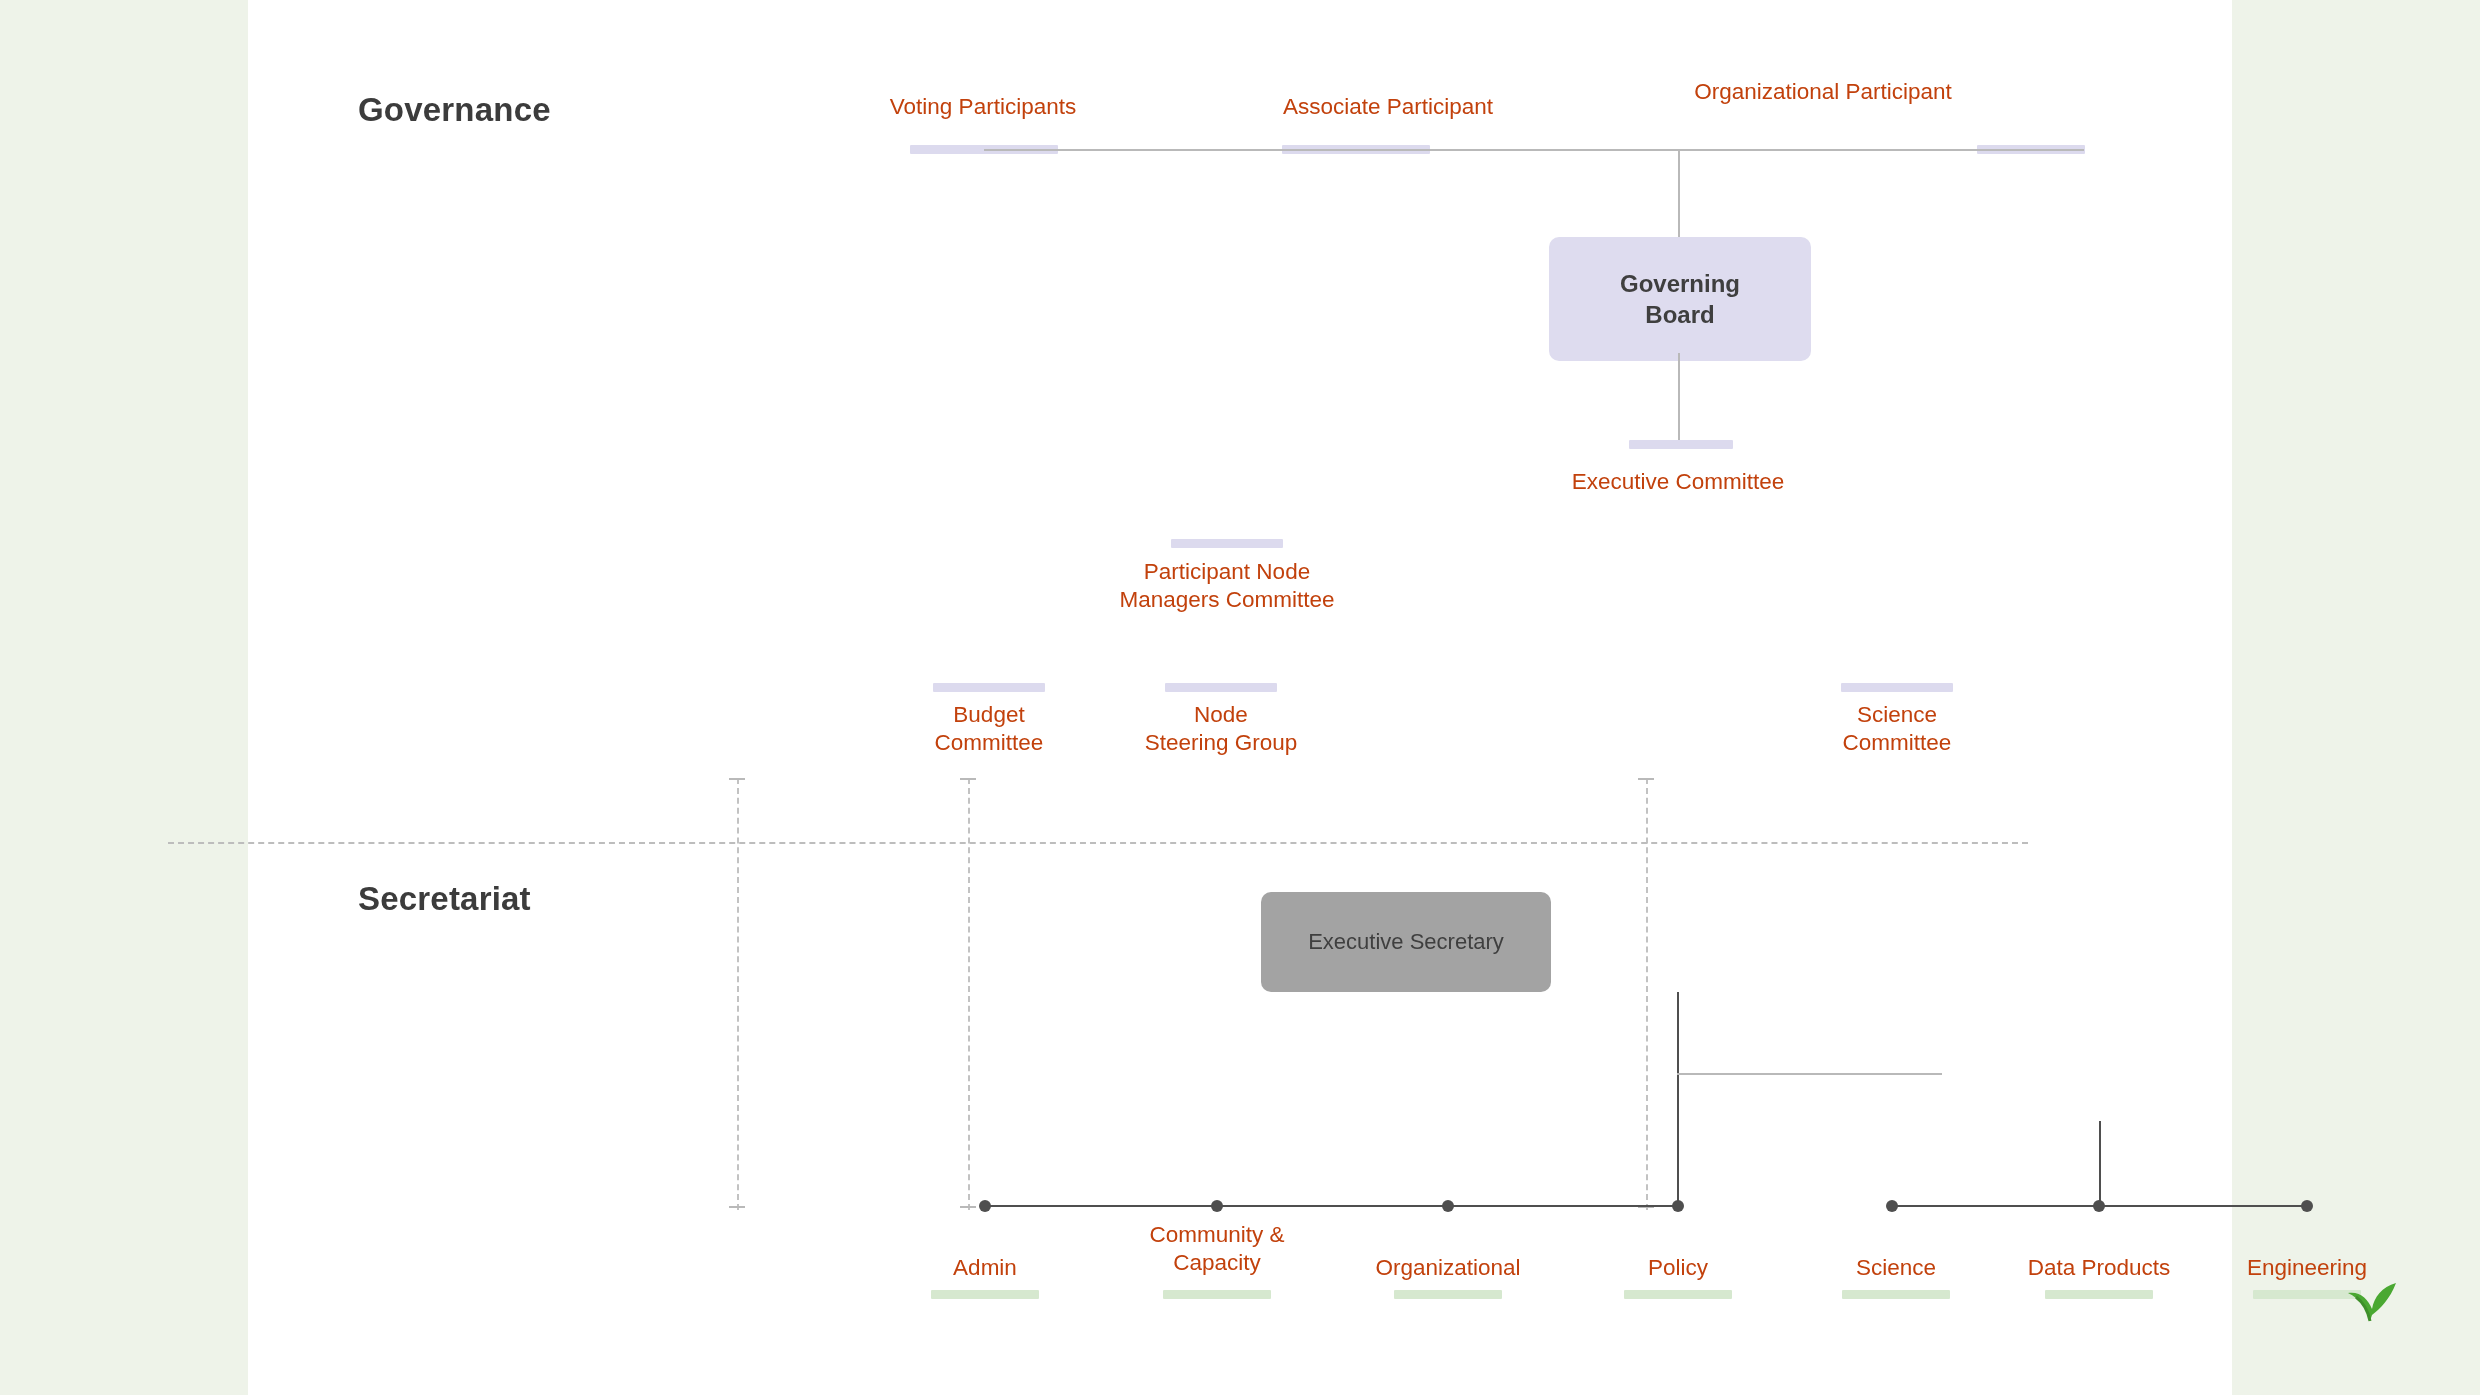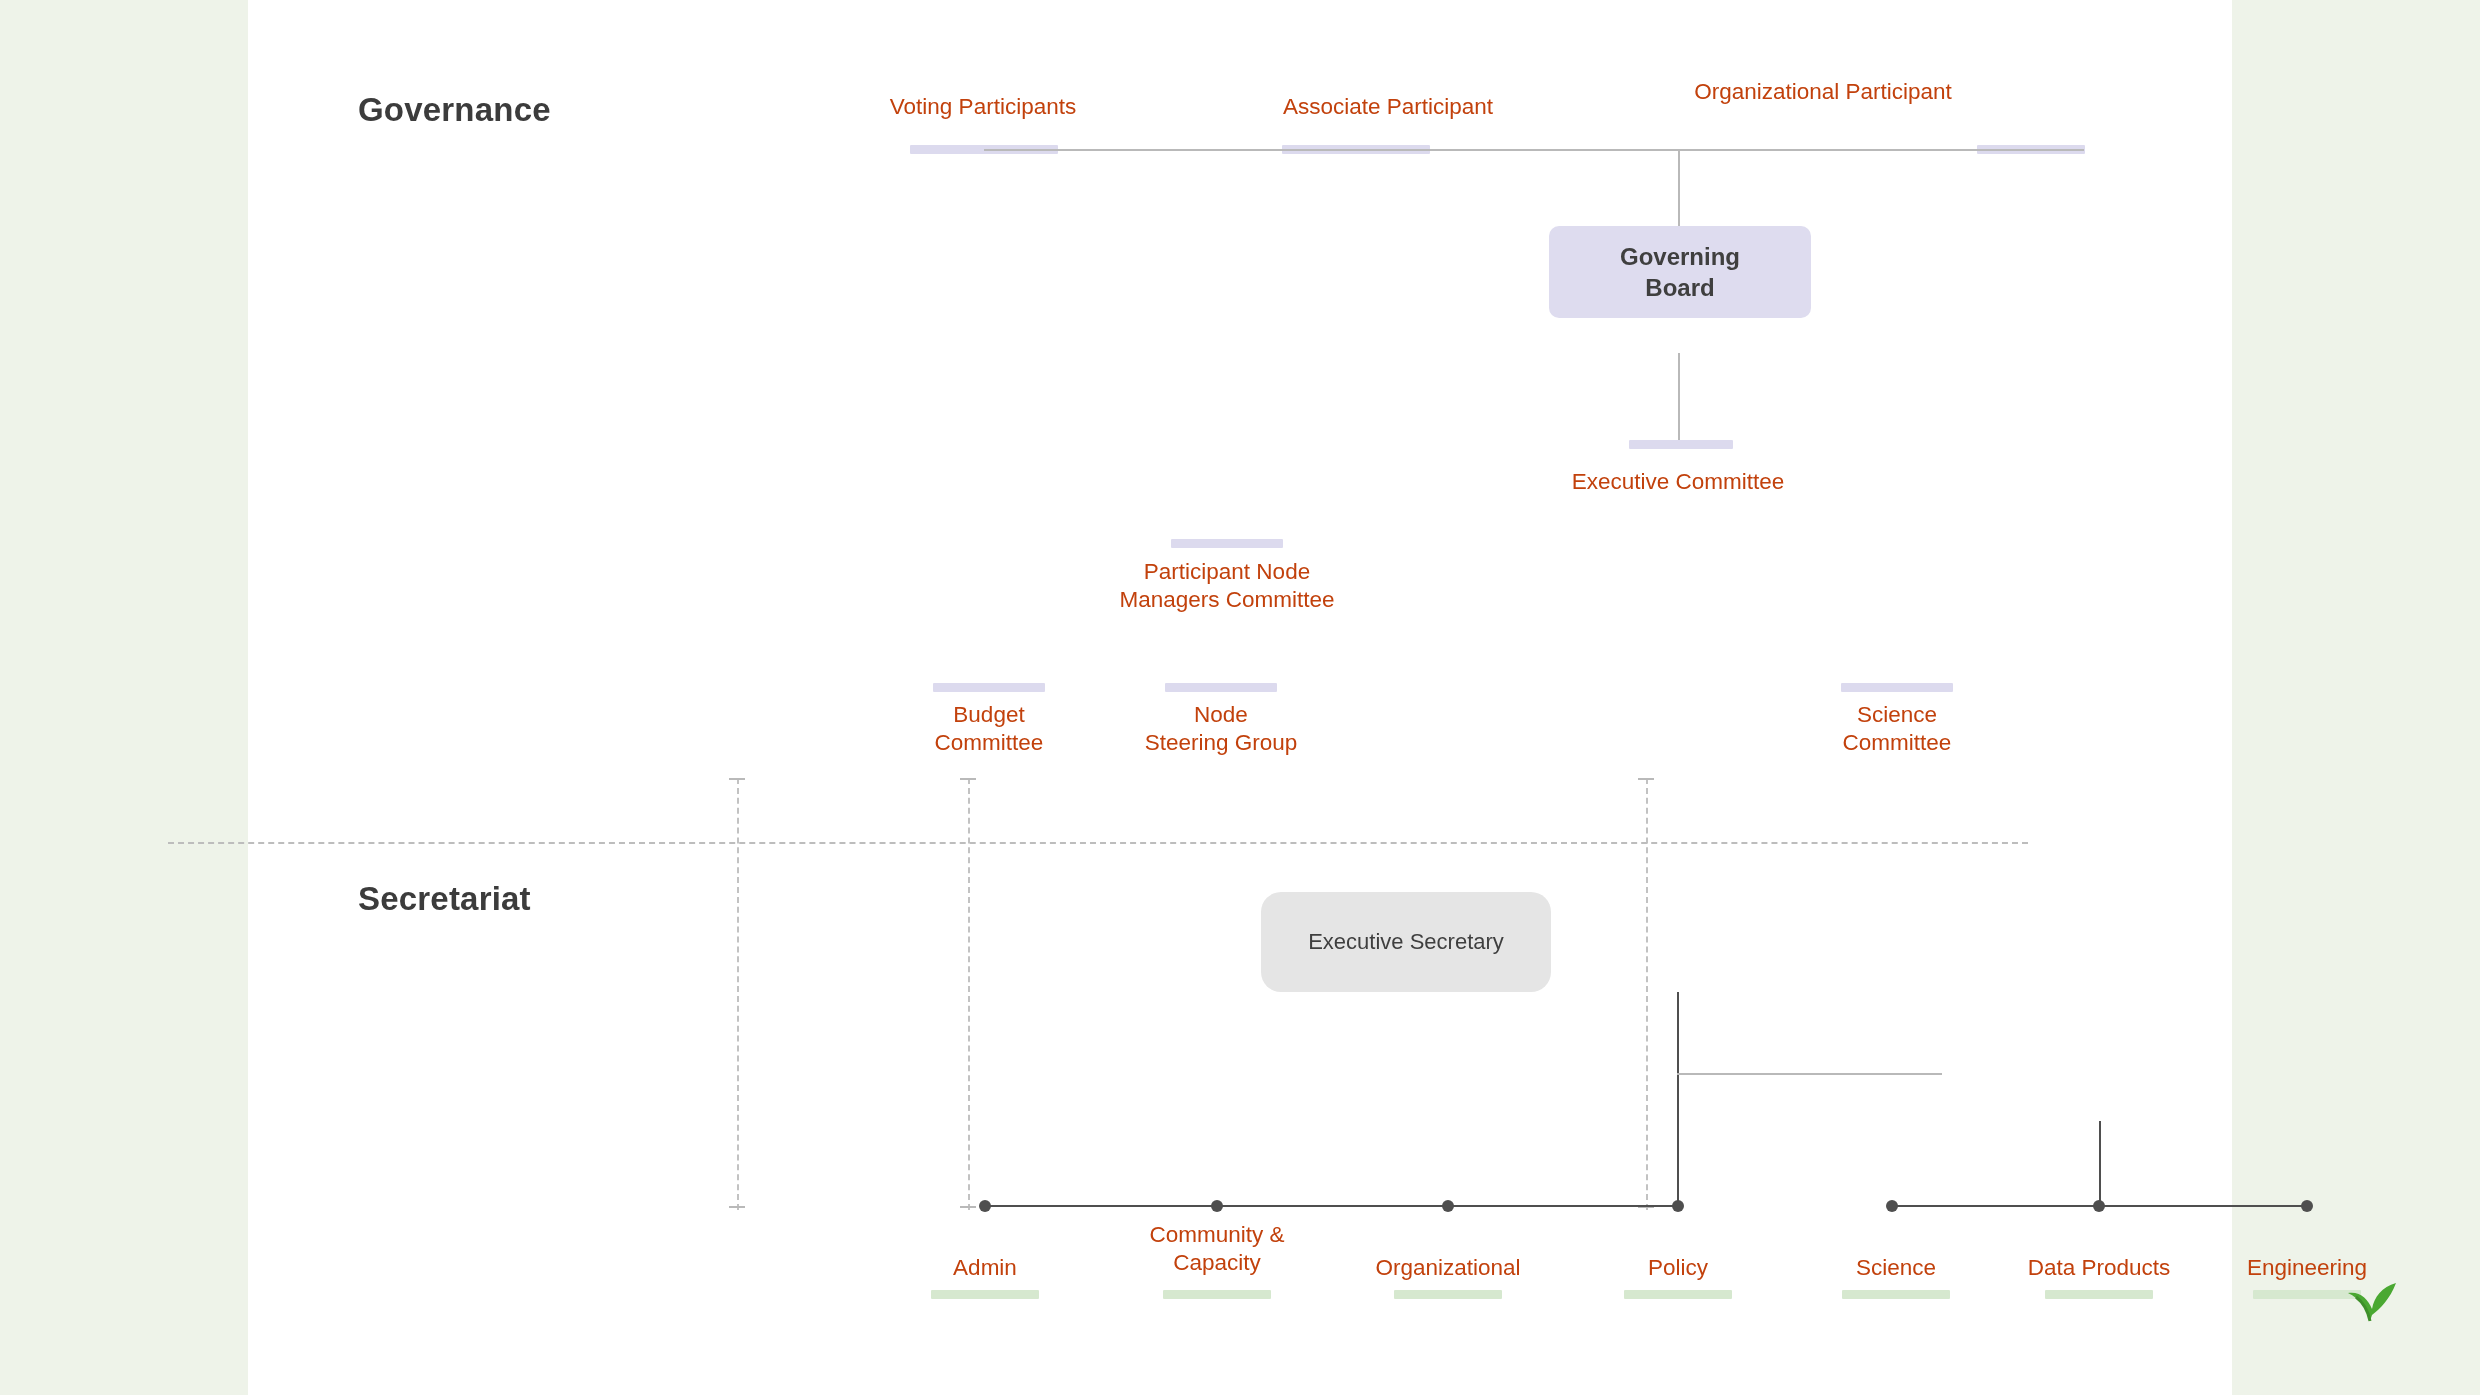--- a/index.html
+++ b/index.html
@@ -68,22 +68,22 @@
     justify-content: center;
     text-align: center;
     font-size: 24px;
     font-weight: bold;
     color: #3f3f3f;
     line-height: 1.3;
     white-space: pre-line;
   }
   .box-purple { background: #dedcef; }
   .box-green-sm {
-    background: #e5e5e5;
-    border-radius: 20px;
+    background: #a3a3a3;
+    border-radius: 10px;
     display: flex;
     align-items: center;
     justify-content: center;
     text-align: center;
     font-size: 22px;
     color: #3f3f3f;
     line-height: 1.3;
     white-space: pre-line;
   }
 
@@ -125,21 +125,21 @@
     <div class="abs label" style="left:1000px; top:93px; width:280px;">Associate Participant</div>
     <div class="abs bar-purple" style="left:1034px; top:145px; width:148px;"></div>
 
     <div class="abs label" style="left:1400px; top:78px; width:350px;">Organizational Participant</div>
     <div class="abs bar-purple" style="left:1729px; top:145px; width:108px;"></div>
 
     <div class="abs line-h" style="left:736px; top:149px; width:1100px;"></div>
 
     <div class="abs line-v" style="left:1430px; top:149px; height:88px;"></div>
 
-    <div class="abs box box-purple" style="left:1301px; top:226px; width:262px; height:92px;">Governing
+    <div class="abs box box-purple" style="left:1301px; top:237px; width:262px; height:124px;">Governing
 Board</div>
 
     <div class="abs line-v" style="left:1430px; top:353px; height:90px;"></div>
 
     <div class="abs bar-purple" style="left:1381px; top:440px; width:104px;"></div>
     <div class="abs label" style="left:1230px; top:468px; width:400px;">Executive Committee</div>
 
     <div class="abs bar-purple" style="left:923px; top:539px; width:112px;"></div>
     <div class="abs label bold" style="left:779px; top:558px; width:400px;">Participant Node
 Managers Committee</div>

